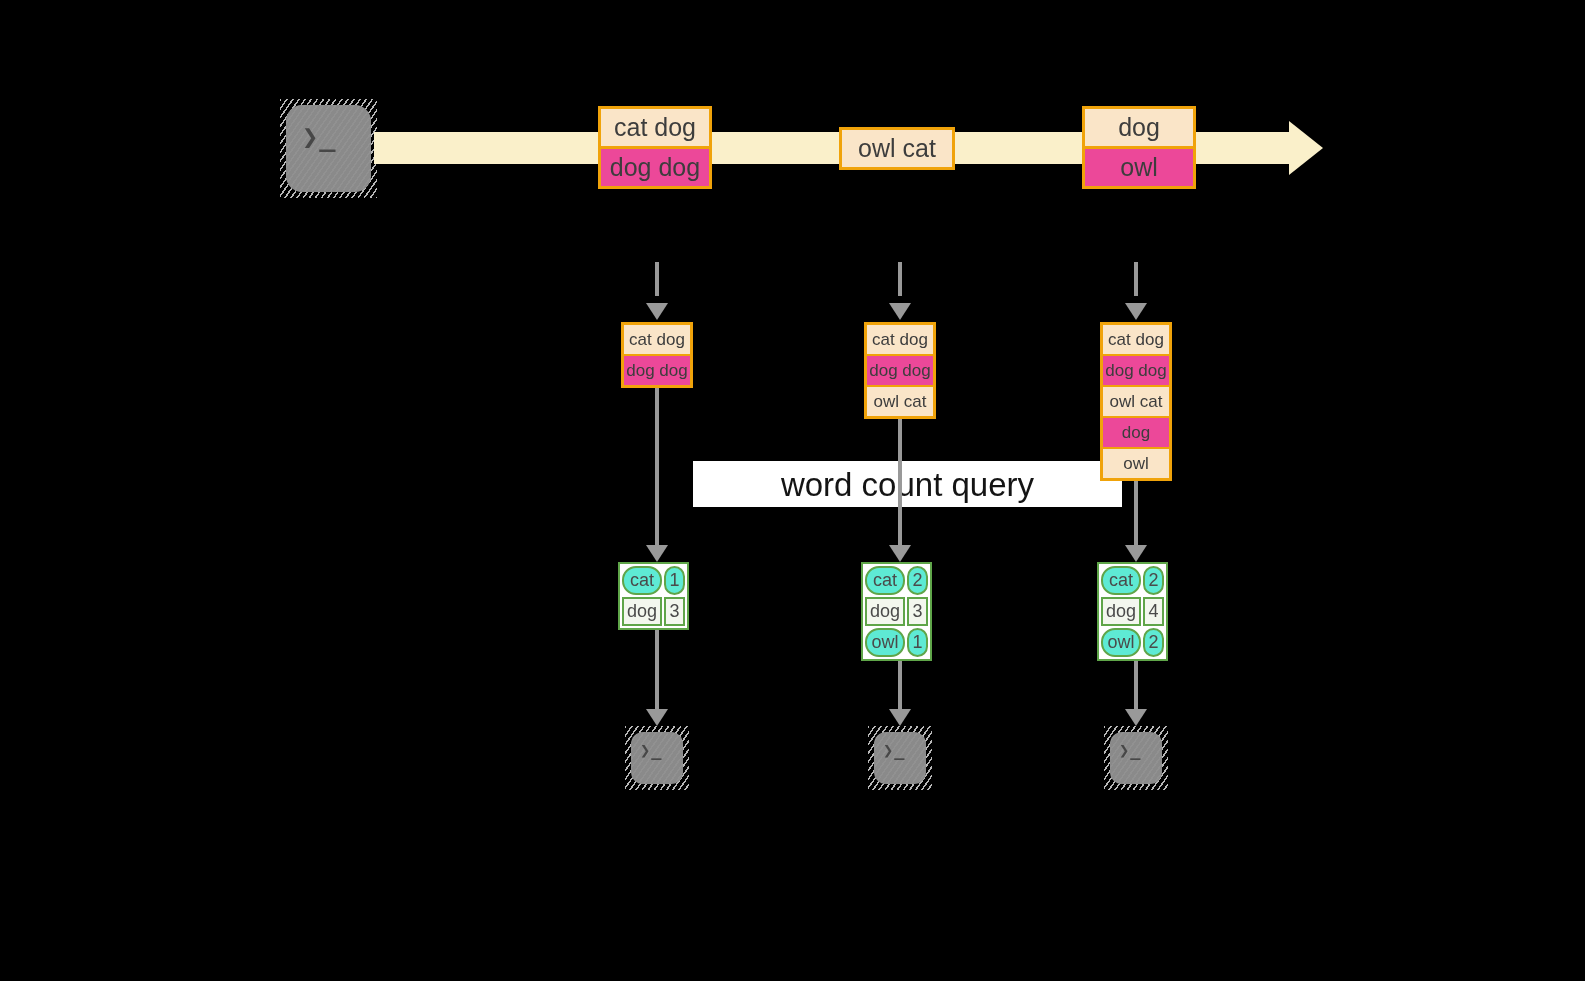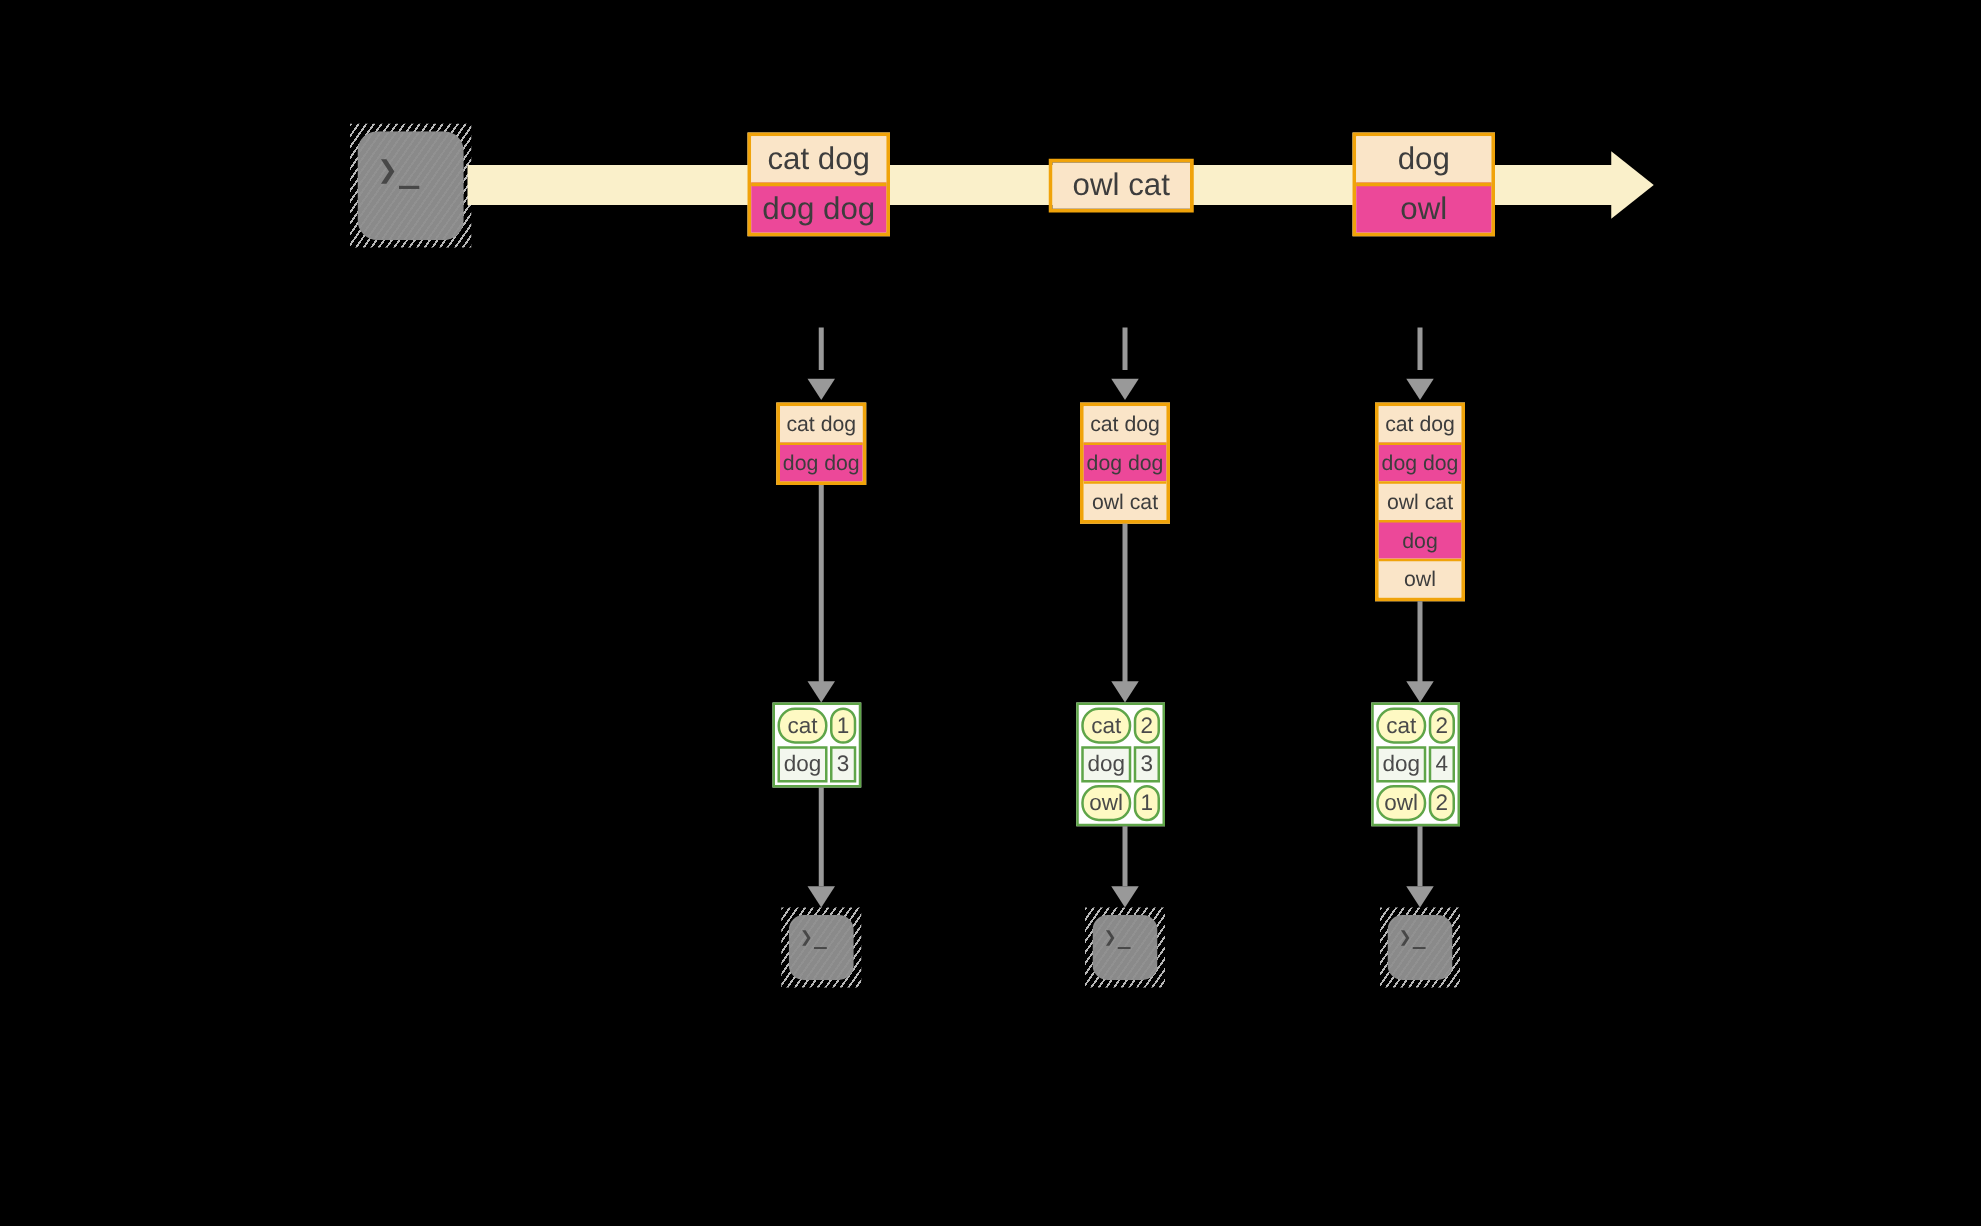--- a/index.html
+++ b/index.html
@@ -59,21 +59,21 @@
 
   
   .ctable{
     position:absolute;border:2px solid #5fa549;background:#fff;padding:2px;
     display:grid;grid-template-columns:40px 21px;gap:2px;z-index:2;
   }
   .ccell{
     border:2px solid #5fa549;height:25px;line-height:25px;text-align:center;
     font-size:18px;color:#4a4a4a;
   }
-  .row-a{background:#fef9c3;border-radius:14px;}
+  .row-a{background:#5eead4;border-radius:14px;}
   .row-b{background:#f3f7ee;}
 
   .z2{z-index:2;} .z3{z-index:3;}
 </style>
 </head>
 <body>
 
 <div class="canvas">
 
   <div class="term-wrap term-lg" style="left:280px;top:99px;width:97px;height:99px;">
@@ -97,20 +97,21 @@
     <div class="ocell fill-b">owl</div>
   </div>
 
   <div class="vline z3" style="left:655px;top:262px;height:34px;"></div>
   <div class="head-down z3" style="left:646px;top:303px;"></div>
   <div class="vline z3" style="left:898px;top:262px;height:34px;"></div>
   <div class="head-down z3" style="left:889px;top:303px;"></div>
   <div class="vline z3" style="left:1134px;top:262px;height:34px;"></div>
   <div class="head-down z3" style="left:1125px;top:303px;"></div>
 
+  <div class="query-band">word count query</div>
 
   <div class="obox buf z2" style="left:621px;top:322px;">
     <div class="ocell fill-a">cat dog</div>
     <div class="ocell fill-b">dog dog</div>
   </div>
   <div class="obox buf z2" style="left:864px;top:322px;">
     <div class="ocell fill-a">cat dog</div>
     <div class="ocell fill-b">dog dog</div>
     <div class="ocell fill-a">owl cat</div>
   </div>

